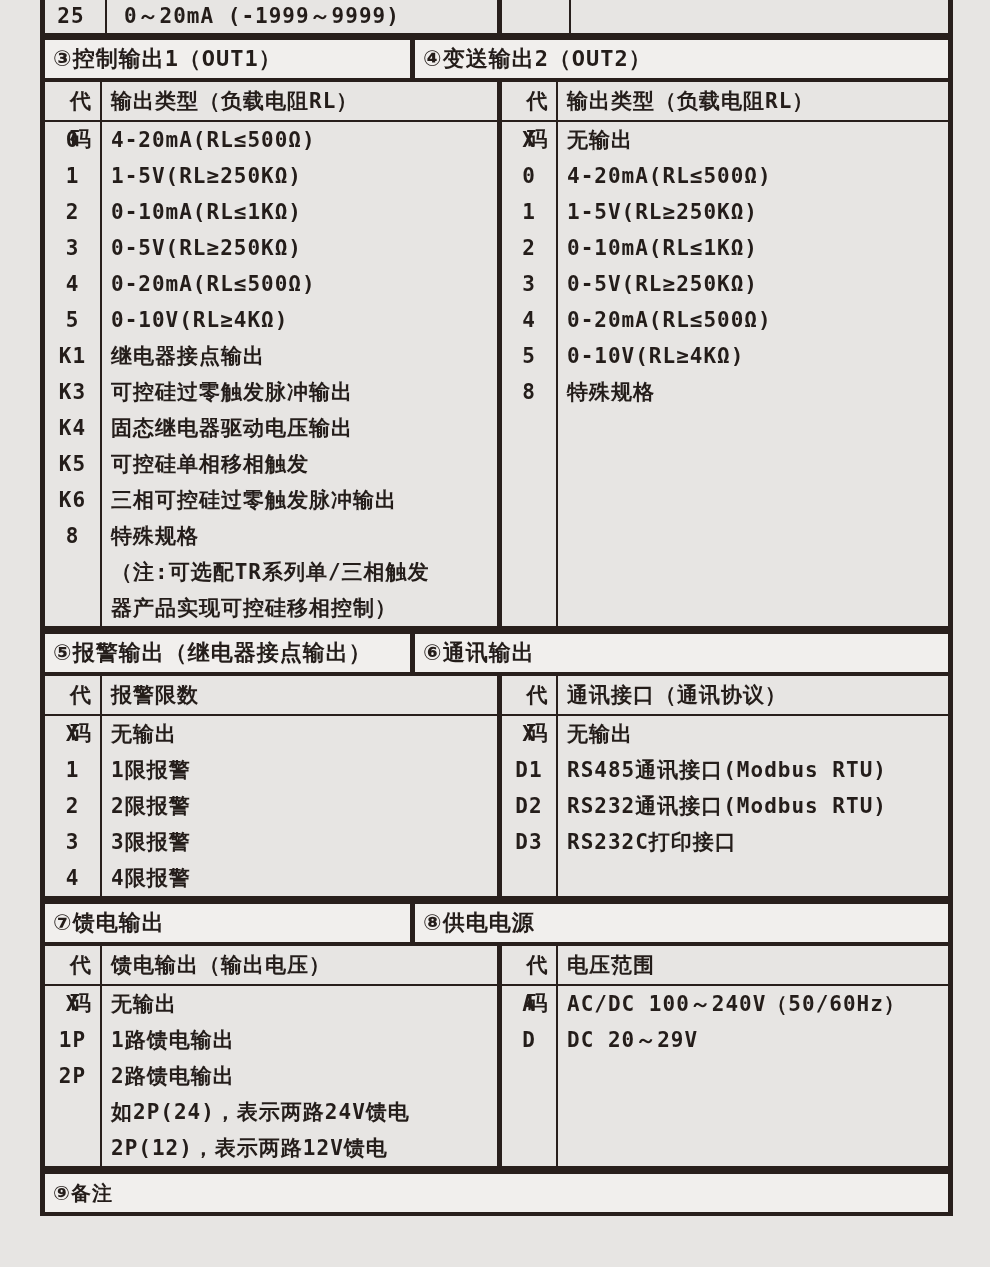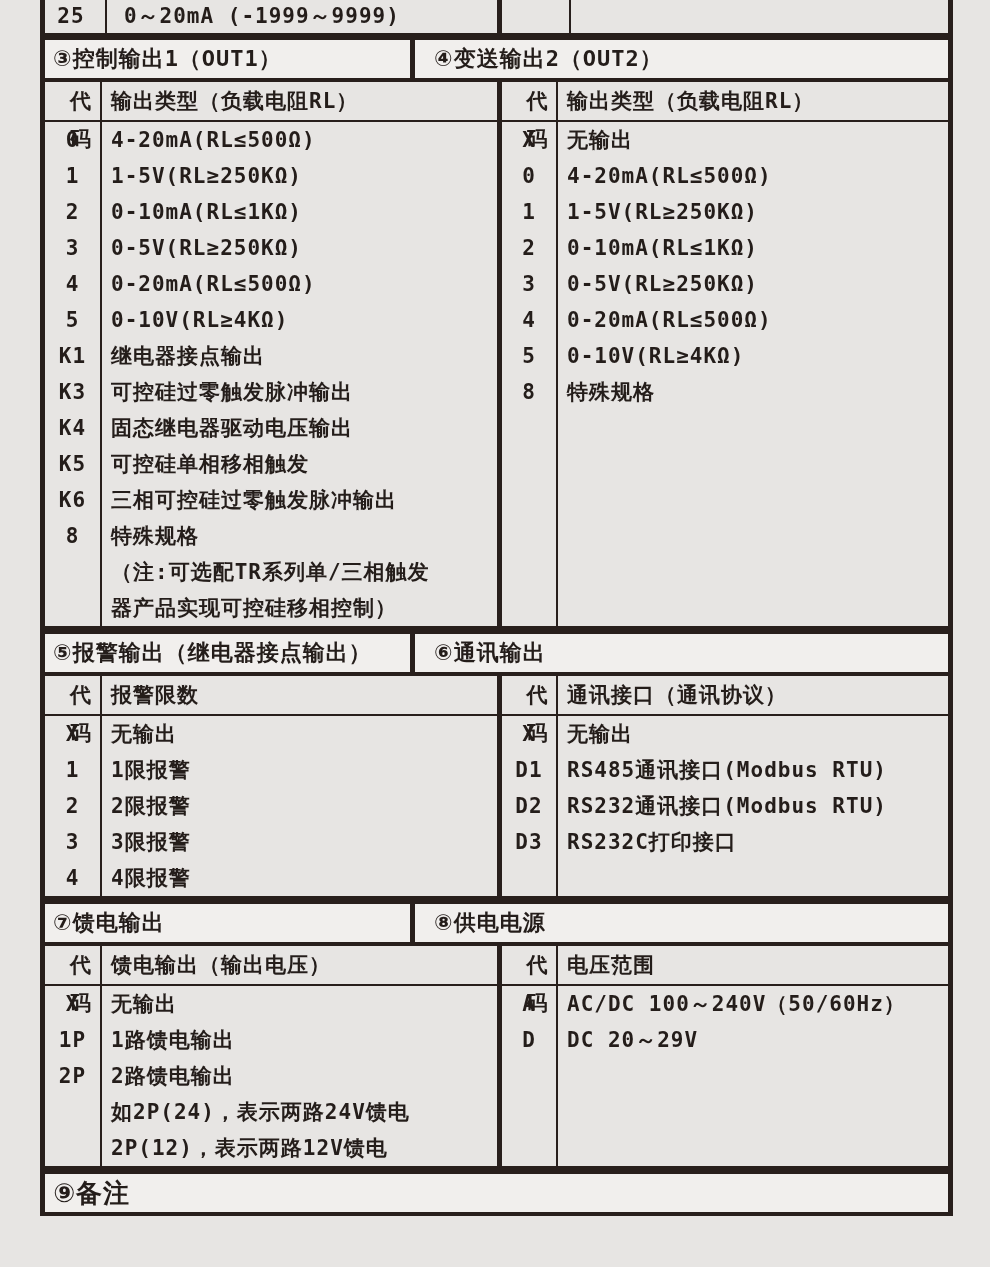--- a/index.html
+++ b/index.html
@@ -42,21 +42,21 @@
   .sec-header2 {
     display: flex;
     border-top: 4px solid #281f1c;
     border-bottom: 4px solid #281f1c;
     border-left: 5px solid #281f1c;
     border-right: 5px solid #281f1c;
     background: #f1efed;
     height: 46px;
   }
   .sec-header2 .h-left  { width: 365px; line-height: 38px; padding-left: 8px; font-size: 22px; }
-  .sec-header2 .h-right { width: 446px; line-height: 38px; padding-left: 8px; font-size: 22px; margin-left: 11px; }
+  .sec-header2 .h-right { width: 446px; line-height: 38px; padding-left: 8px; font-size: 22px; }
 
   
   .thead-row {
     display: flex;
     height: 40px;
     border-left: 5px solid #281f1c;
     border-right: 5px solid #281f1c;
     background: #e7e5e3;
   }
   .thead-row > div { line-height: 38px; }
@@ -77,21 +77,21 @@
   
   .sec-header-full {
     border-top: 4px solid #281f1c;
     border-bottom: 4px solid #281f1c;
     border-left: 5px solid #281f1c;
     border-right: 5px solid #281f1c;
     background: #f1efed;
     height: 46px;
     line-height: 38px;
     padding-left: 8px;
-    font-size: 26px;
+    font-size: 20px;
   }
   .note-row {
     border-top: 3px solid #281f1c;
     border-bottom: 5px solid #281f1c;
     border-left: 5px solid #281f1c;
     border-right: 5px solid #281f1c;
     background: #edebe9;
     height: 46px;
     line-height: 38px;
     padding-left: 9px;

